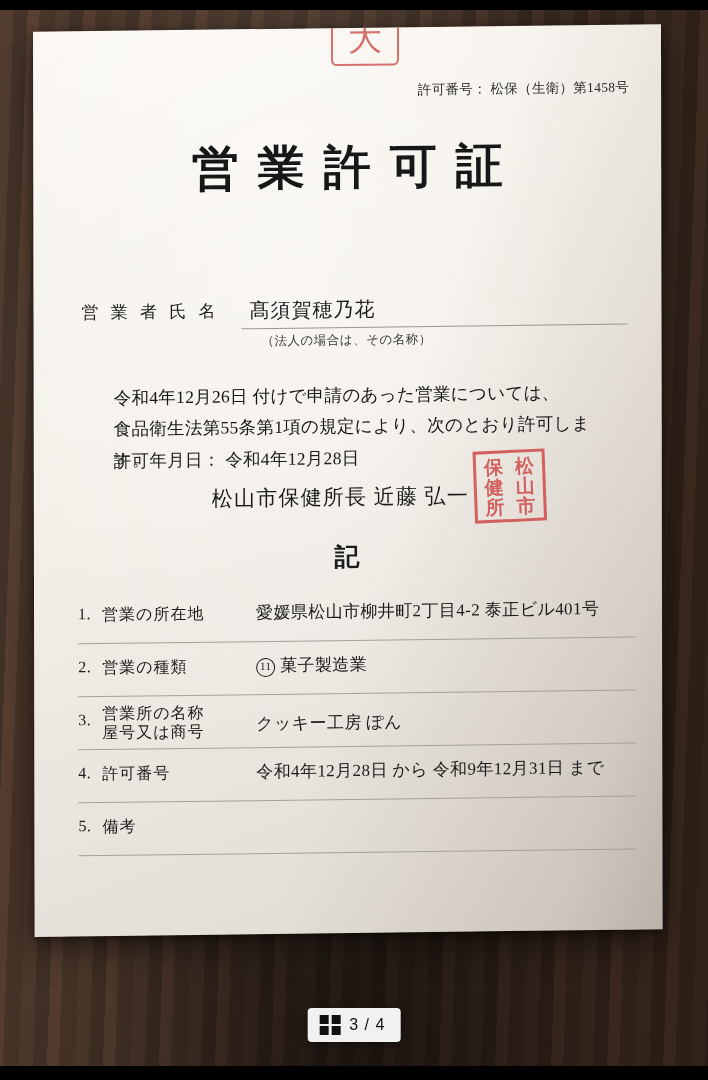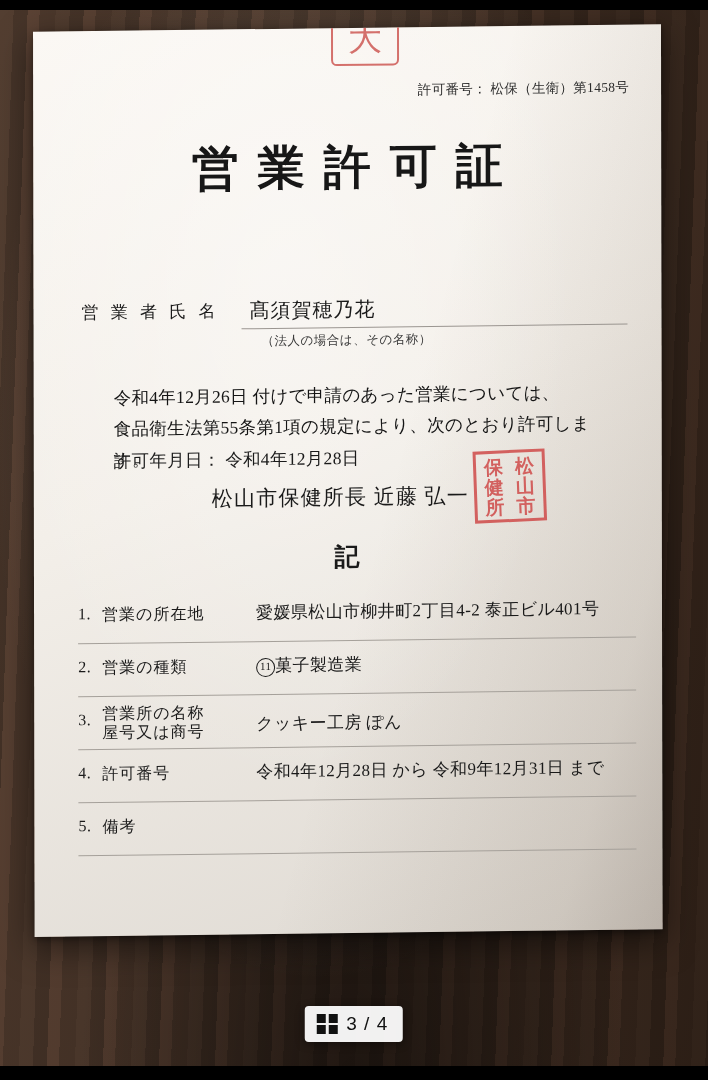--- a/index.html
+++ b/index.html
@@ -272,39 +272,40 @@
 
   .val .circ {
     display: inline-block;
     border: 1.4px solid #1a1a1a;
     border-radius: 50%;
     width: 17px;
     height: 17px;
     line-height: 15px;
     text-align: center;
     font-size: 11px;
+    margin-right: 5px;
     vertical-align: 1px;
   }
 
   
   #page-pill {
     position: absolute;
     left: 50%;
     transform: translateX(-50%);
     bottom: 38px;
     z-index: 70;
     display: flex;
     align-items: center;
     gap: 9px;
     background: rgba(255,255,255,0.94);
     color: #111;
     border-radius: 4px;
     padding: 7px 15px 7px 12px;
     font-family: "Liberation Sans", sans-serif;
-    font-size: 19px;
+    font-size: 16px;
     box-shadow: 0 2px 8px rgba(0,0,0,0.4);
   }
   .grid-icon {
     display: grid;
     grid-template-columns: 9px 9px;
     grid-template-rows: 9px 9px;
     gap: 2.5px;
   }
   .grid-icon i { background: #111; display: block; }
   #page-pill .count { letter-spacing: 1px; }

